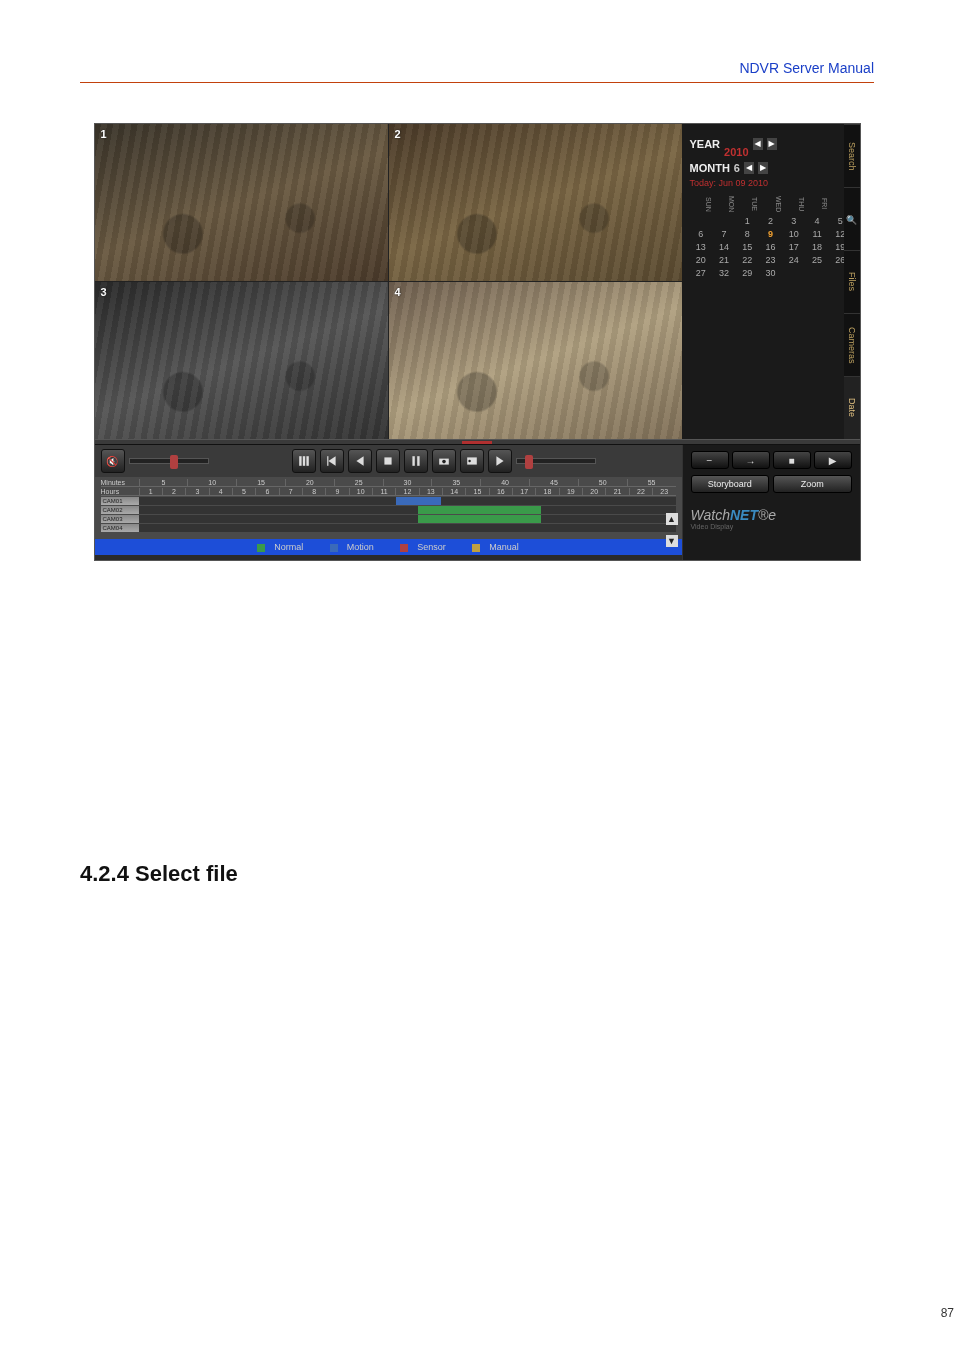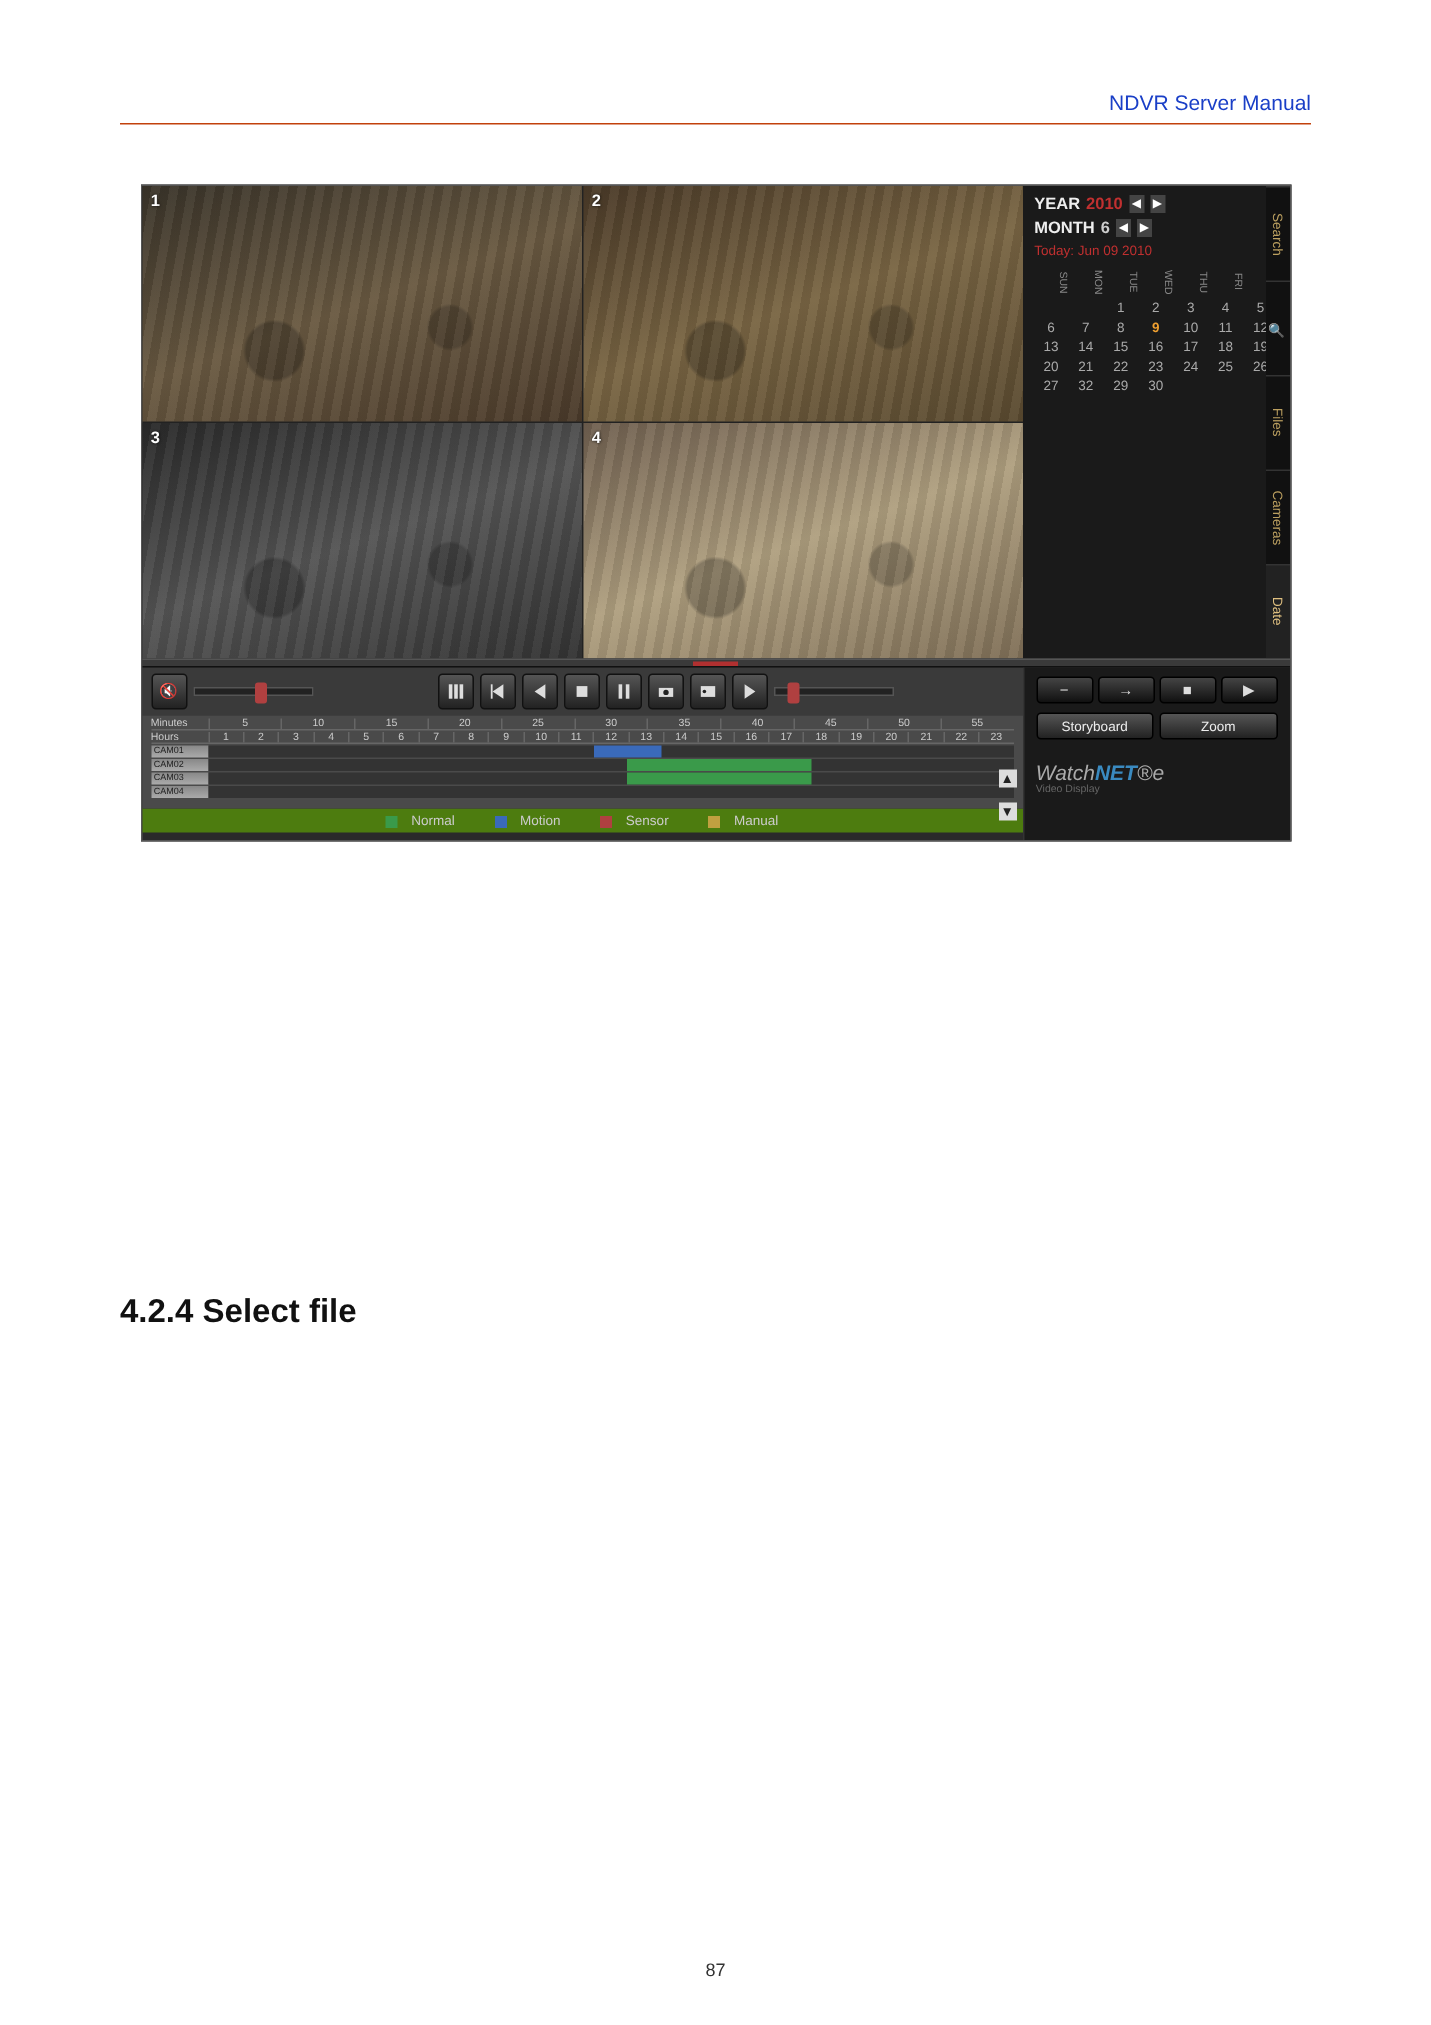--- a/index.html
+++ b/index.html
@@ -109,21 +109,21 @@
     cursor: pointer;
   }
   .side-tab.active { background: #222; color: #e0c080; }
   .year-row, .month-row {
     display: flex;
     align-items: center;
     gap: 4px;
     margin-bottom: 4px;
   }
   .year-row .lbl, .month-row .lbl { color: #eee; font-size: 11px; font-weight: bold; }
-  .year-row .val { color: #c03030; font-size: 11px; font-weight: bold; }
+  .year-row .val { color: #c03030; font-size: 11px; font-weight: bold; margin-top: 16px; }
   .month-row .val { color: #ccc; font-size: 11px; font-weight: bold; }
   .spin-btn {
     width: 10px; height: 12px;
     background: #444;
     color: #fff;
     font-size: 8px;
     text-align: center;
     line-height: 12px;
     cursor: pointer;
     display: inline-block;
@@ -257,21 +257,21 @@
     right: 4px;
     width: 12px; height: 12px;
     background: #ddd;
     color: #222;
     font-size: 9px;
     text-align: center;
     line-height: 12px;
     cursor: pointer;
   }
   .legend {
-    background: #4d7c0f;
+    background: #1d4ed8;
     padding: 3px 0;
     text-align: center;
     font-size: 9px;
     color: #ccc;
   }
   .legend span { margin: 0 6px; }
   .legend .swatch {
     display: inline-block;
     width: 8px; height: 8px;
     vertical-align: middle;
@@ -337,21 +337,21 @@
     font-family: Verdana, Arial, sans-serif;
     font-size: 22px;
     font-weight: bold;
     color: #111;
     margin-top: 300px;
   }
   .page-num {
     position: absolute;
     bottom: 30px;
     left: 0; right: 0;
-    text-align: center;
+    text-align: right;
     font-size: 12px;
     color: #333;
   }
 </style>
 </head>
 <body>
 
 <div class="page">
   <div class="header-link">NDVR Server Manual</div>
 

